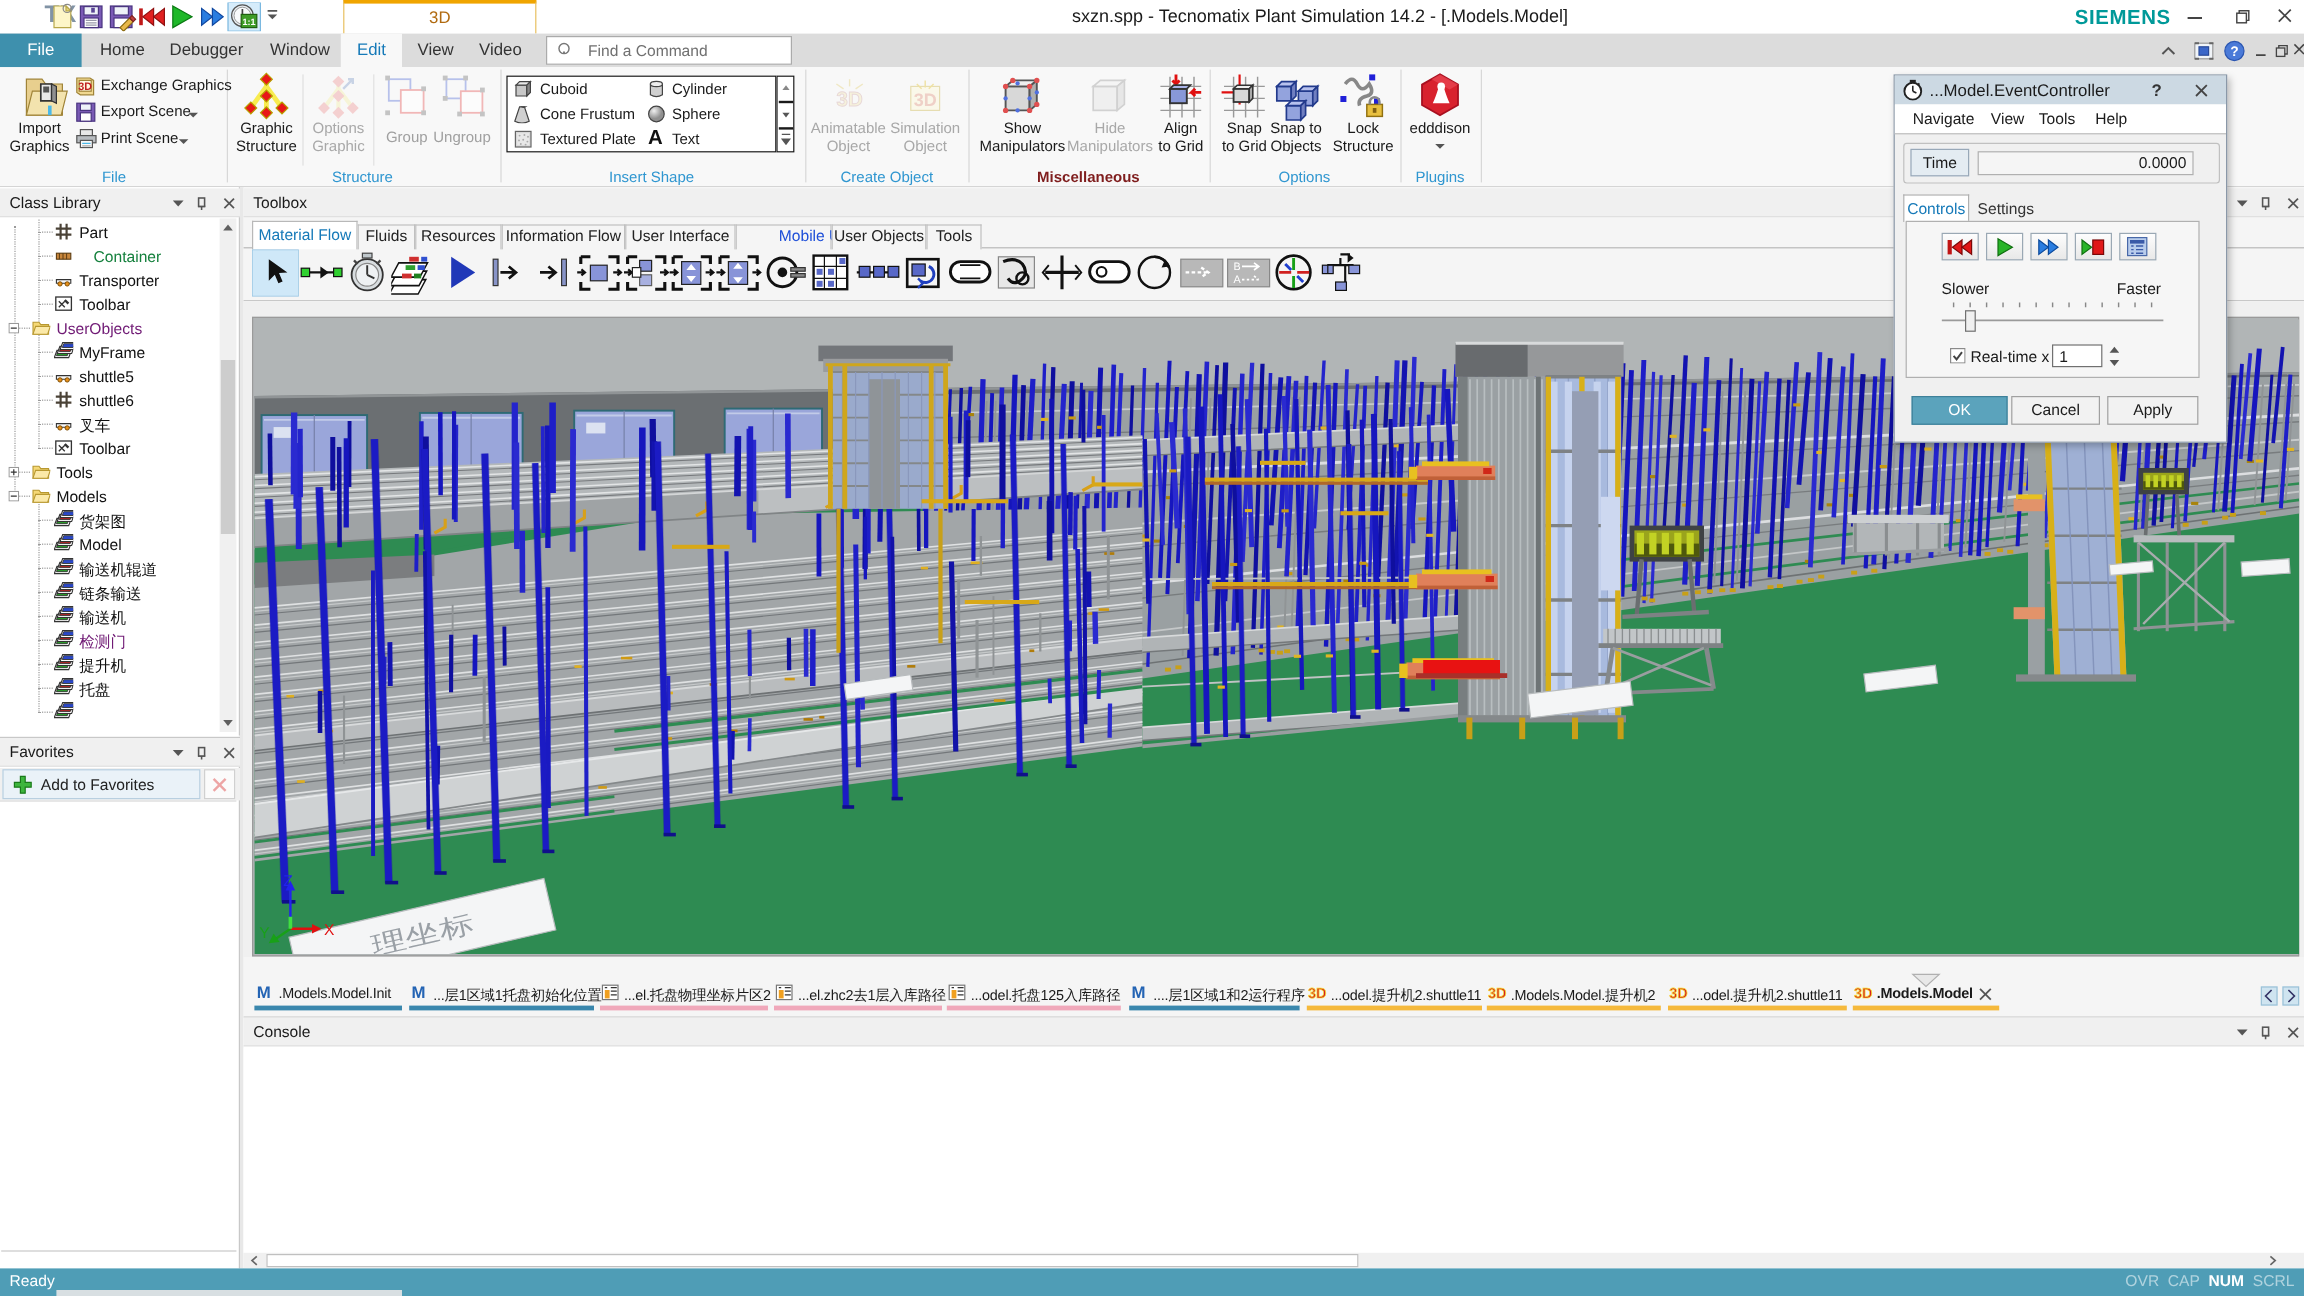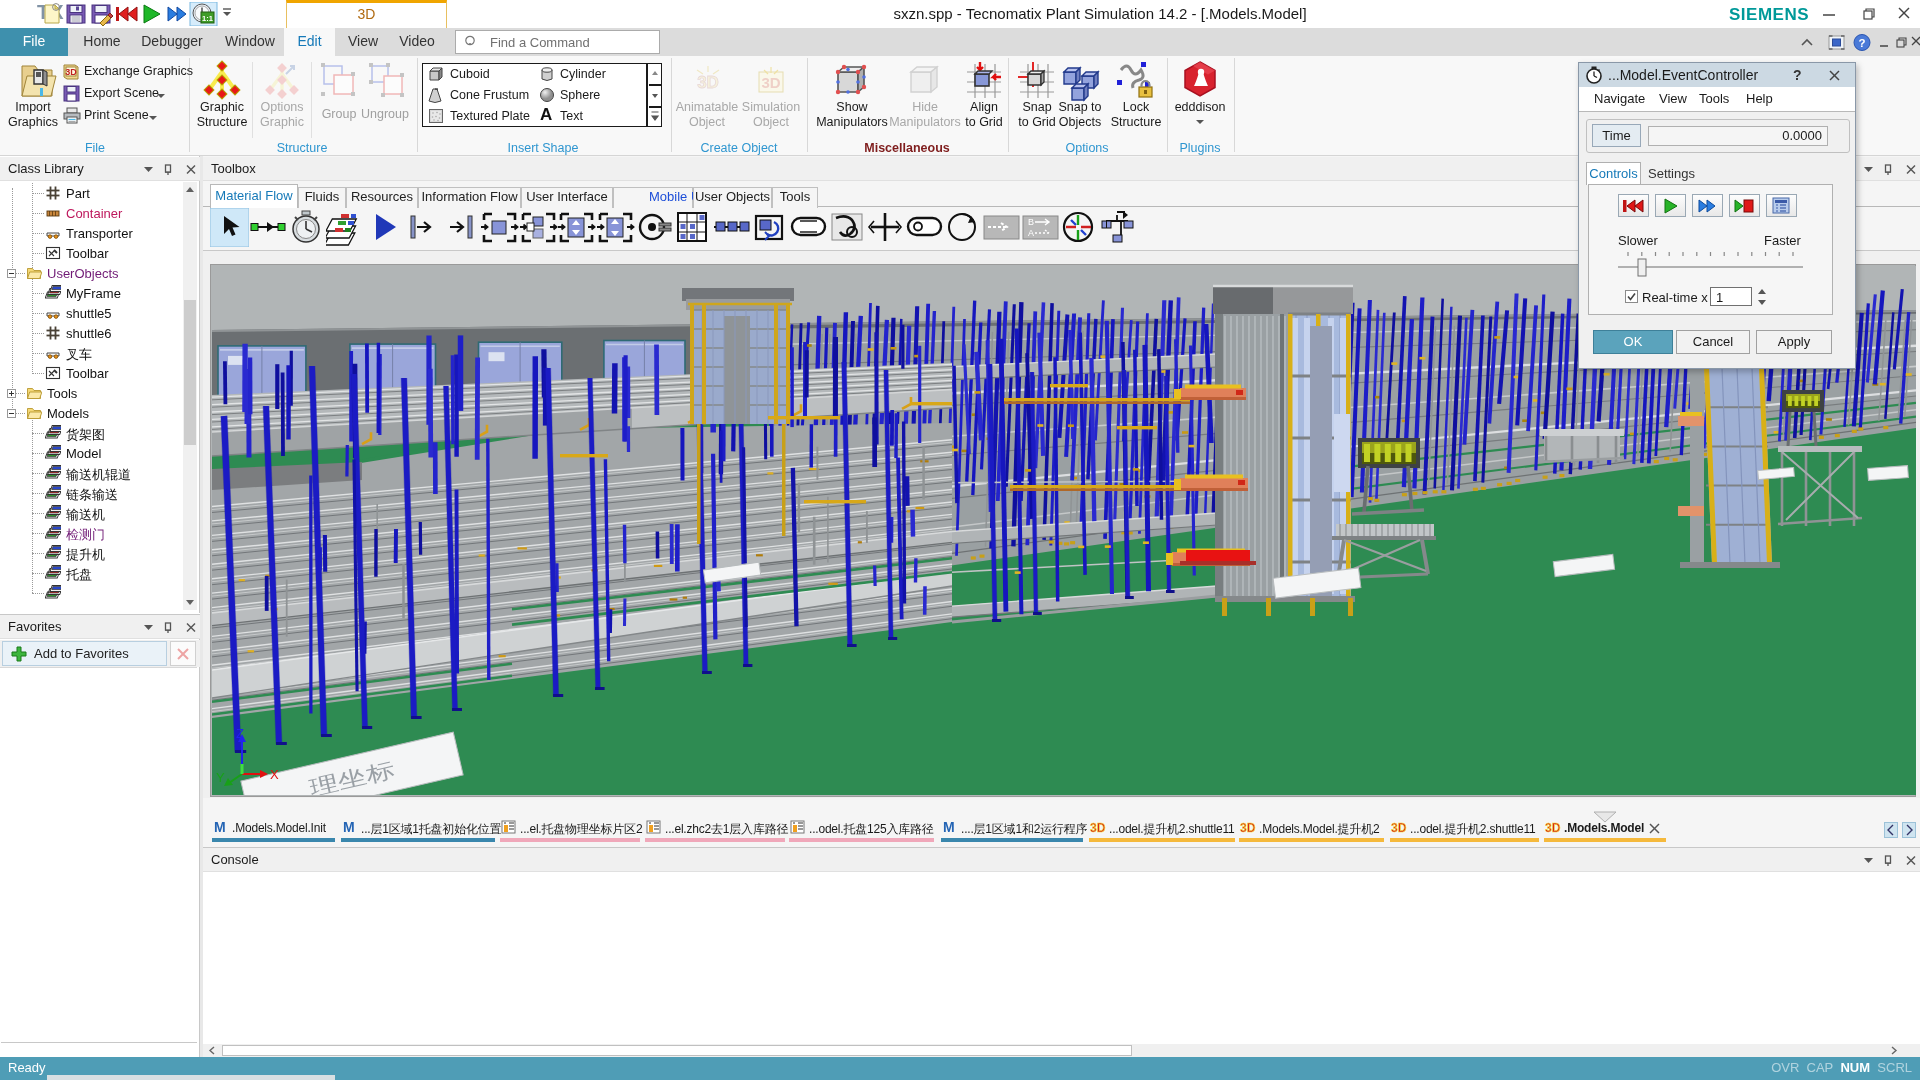--- a/index.html
+++ b/index.html
@@ -473,21 +473,21 @@
     </svg>
 <div class="ab txt" style="left:66px;top:186px;font-size:13px;color:#111;">Part</div>
 <svg class="ab" style="left:45px;top:205px;" width="16" height="16" viewBox="0 0 16 16">
       <g>
         <rect x="2" y="6" width="12" height="5" fill="#c8863c" stroke="#5a3a10" stroke-width="0.9"></rect>
         <line x1="4.5" y1="6" x2="4.5" y2="11" stroke="#5a3a10" stroke-width="0.8"></line>
         <line x1="7.5" y1="6" x2="7.5" y2="11" stroke="#5a3a10" stroke-width="0.8"></line>
         <line x1="10.5" y1="6" x2="10.5" y2="11" stroke="#5a3a10" stroke-width="0.8"></line>
       </g>
     </svg>
-<div class="ab txt" style="left:66px;top:206px;font-size:13px;color:#be185d;">Container</div>
+<div class="ab txt" style="left:78px;top:206px;font-size:13px;color:#15803d;">Container</div>
 <svg class="ab" style="left:45px;top:225px;" width="16" height="16" viewBox="0 0 16 16">
       <g>
         <path d="M2 8 h12 v3 h-12 z" fill="#f8f8f8" stroke="#333" stroke-width="0.9"></path>
         <circle cx="5" cy="11.6" r="1.8" fill="#e8901a" stroke="#7a4a00" stroke-width="0.8"></circle>
         <circle cx="11" cy="11.6" r="1.8" fill="#e8901a" stroke="#7a4a00" stroke-width="0.8"></circle>
       </g>
     </svg>
 <div class="ab txt" style="left:66px;top:226px;font-size:13px;color:#111;">Transporter</div>
 <svg class="ab" style="left:45px;top:245px;" width="16" height="16" viewBox="0 0 16 16">
       <g>

